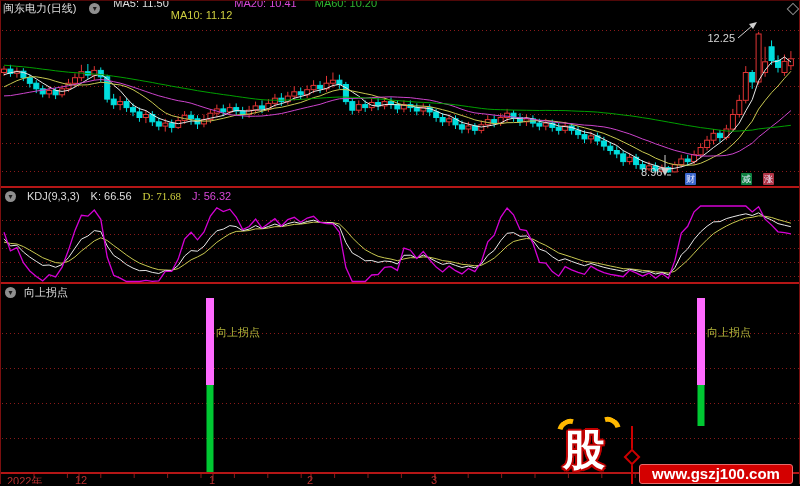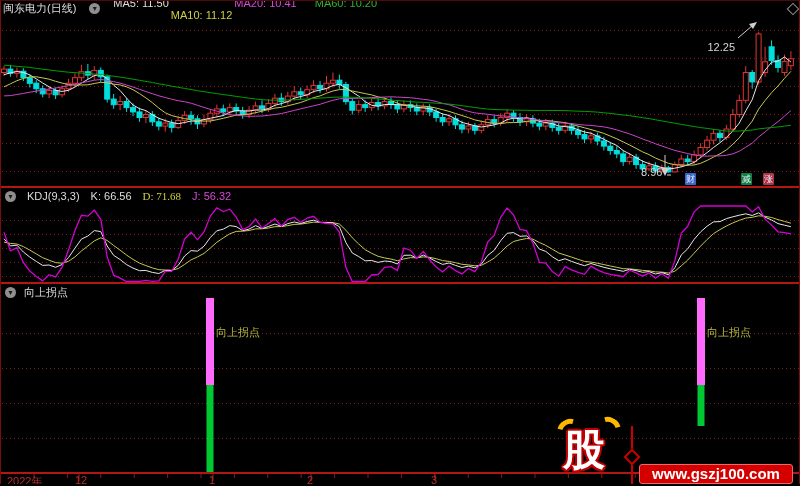--- a/index.html
+++ b/index.html
@@ -16,21 +16,21 @@
       line-height:11px;text-align:center;display:inline-block;flex:0 0 auto;}
   .kdjhdr{position:absolute;left:4px;top:189px;display:flex;gap:11px;align-items:center;
           font-size:11px;z-index:5;white-space:nowrap;}
   .p3hdr{position:absolute;left:4px;top:284px;display:flex;gap:8px;align-items:center;
          font-size:11px;color:#dedede;z-index:5;}
   .c-wht{color:#dedede;} .c-yel{color:#cfcf3f;font-family:Liberation Serif, serif;} .c-mag{color:#d948d9;}
   .axis-label{position:absolute;top:473px;font-size:11px;color:#b52f2f;z-index:4;}
   .badge{position:absolute;top:172px;width:11px;height:12px;font-size:9px;line-height:12px;
          text-align:center;color:#eaeaff;border-radius:1px;z-index:6;}
   .hl{position:absolute;font-size:11px;color:#d6d6d6;z-index:6;}
-  #high-label{left:692px;top:31px;width:42px;text-align:right;margin-top:9px;}
+  #high-label{left:692px;top:31px;width:42px;text-align:right;}
   #low-label{left:640px;top:165px;}
   .sig-label{position:absolute;top:324px;font-size:11px;color:#b8b83c;z-index:6;white-space:nowrap;}
   
   .logo{position:absolute;left:552px;top:417px;width:246px;height:69px;z-index:9;}
   .logo-gu{position:absolute;left:10px;top:9px;font-size:42px;font-weight:bold;color:#fff;line-height:46px;
     text-shadow:2px 0 0 #c00000,-2px 0 0 #c00000,0 2px 0 #c00000,0 -2px 0 #c00000,
                 1.5px 1.5px 0 #c00000,-1.5px -1.5px 0 #c00000,1.5px -1.5px 0 #c00000,-1.5px 1.5px 0 #c00000;}
   .horn{position:absolute;width:16px;height:15px;border:5px solid transparent;
         border-top:5px solid #ffb800;border-radius:50%;}
   .horn.l{left:4px;top:1px;transform:rotate(-30deg);}

